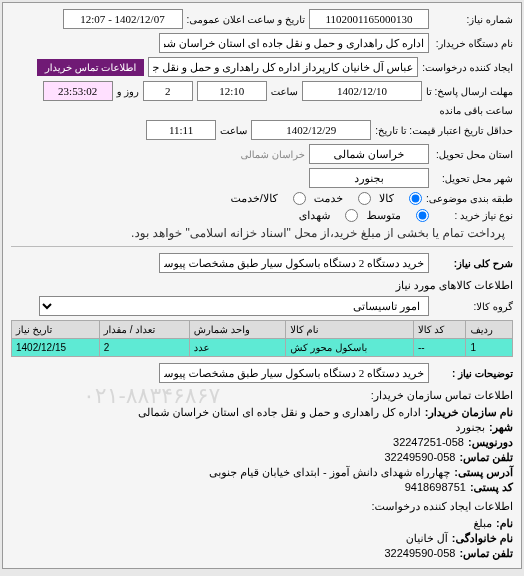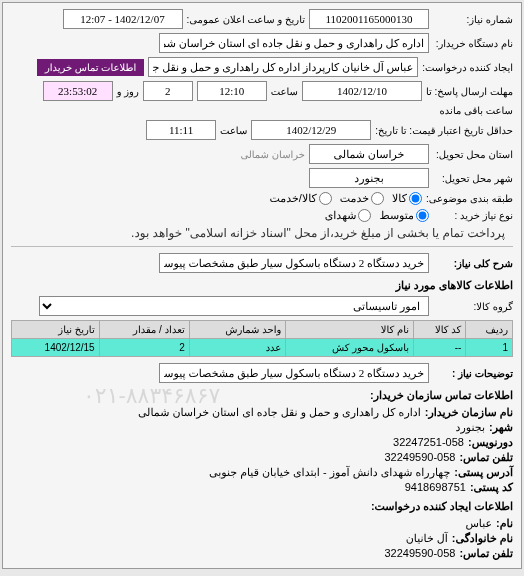--- a/index.html
+++ b/index.html
@@ -62,41 +62,41 @@
   padding: 3px 8px;
   font-size: 10px;
   font-family: Tahoma;
   cursor: pointer;
 }
 .radio-group {
   display: flex;
   gap: 8px;
   align-items: center;
 }
-.radio-item { display: flex; align-items: flex-end; gap: 2px; }
+.radio-item { display: flex; align-items: flex-end; gap: 15px; }
 .note {
   font-size: 12px;
   color: #333;
   margin-right: 8px;
 }
 .section-title {
-  font-weight: bold;
+  font-weight: normal;
   font-size: 11px;
   margin: 6px 0 4px 0;
 }
 .table {
   width: 100%;
   border-collapse: collapse;
   margin-top: 4px;
 }
 .table th, .table td {
   border: 1px solid #aaa;
   padding: 3px 4px;
   font-size: 10px;
-  text-align: right;
+  text-align: left;
   background: #fff;
 }
 .table th {
   background: #ddd;
   font-weight: normal;
 }
 .table tr.alt td { background: #5eead4; }
 .info-row {
   display: flex;
   gap: 4px;
@@ -275,21 +275,21 @@
         <span>چهارراه شهدای دانش آموز - ابتدای خیابان قیام جنوبی</span>
       </div>
     <div class="info-row">
         <span class="info-key">کد پستی:</span>
         <span>9418698751</span>
       </div>
 
     <div class="section-title">اطلاعات ایجاد کننده درخواست:</div>
     <div class="info-row">
         <span class="info-key">نام:</span>
-        <span>عباس</span>
+        <span>مبلغ</span>
       </div>
     <div class="info-row">
         <span class="info-key">نام خانوادگی:</span>
         <span>آل خانیان</span>
       </div>
     <div class="info-row">
         <span class="info-key">تلفن تماس:</span>
         <span>32249590-058</span>
       </div>
 

